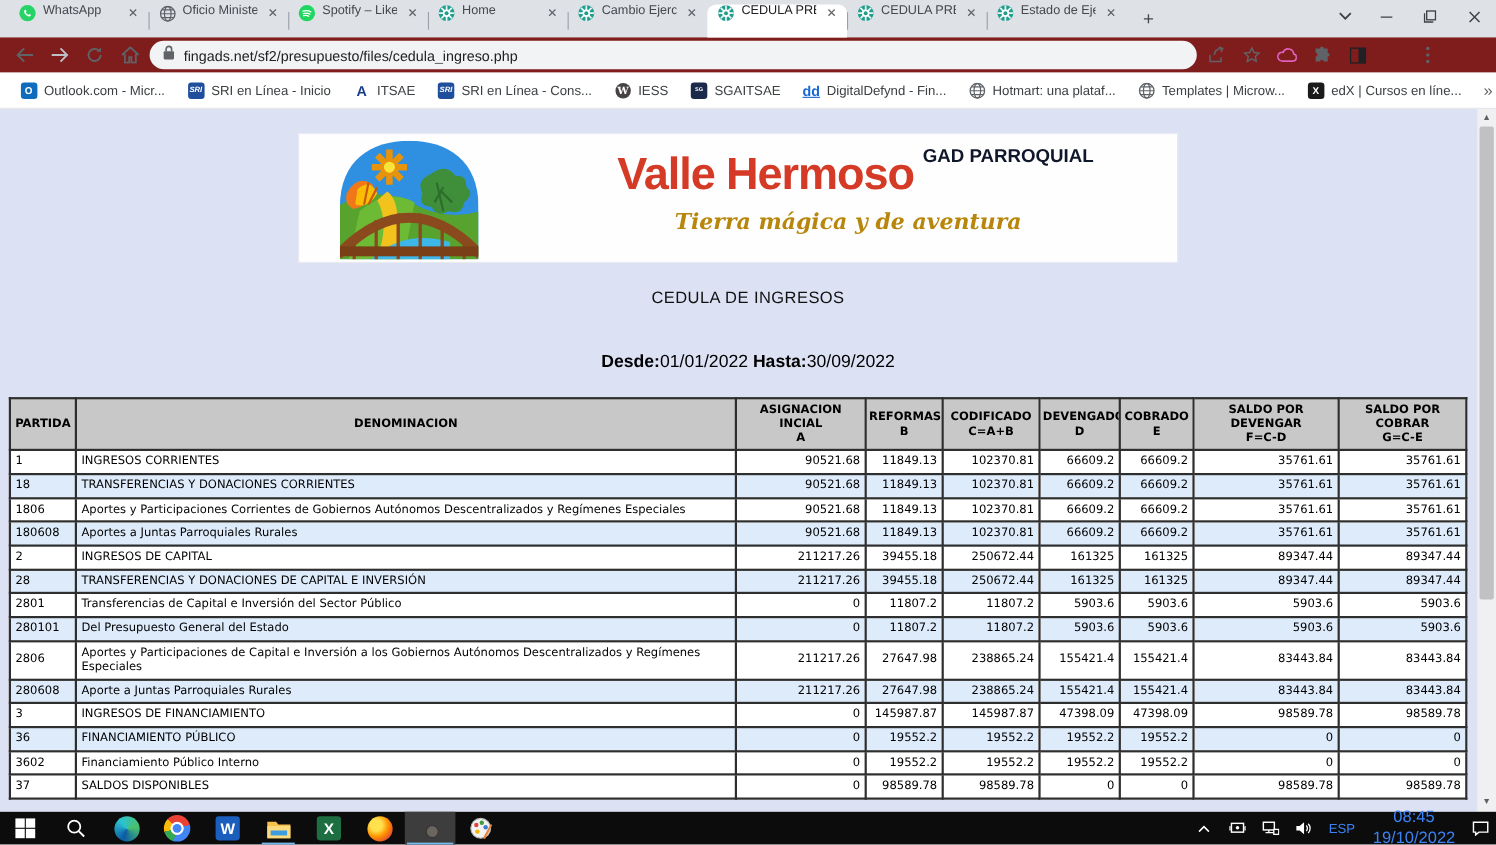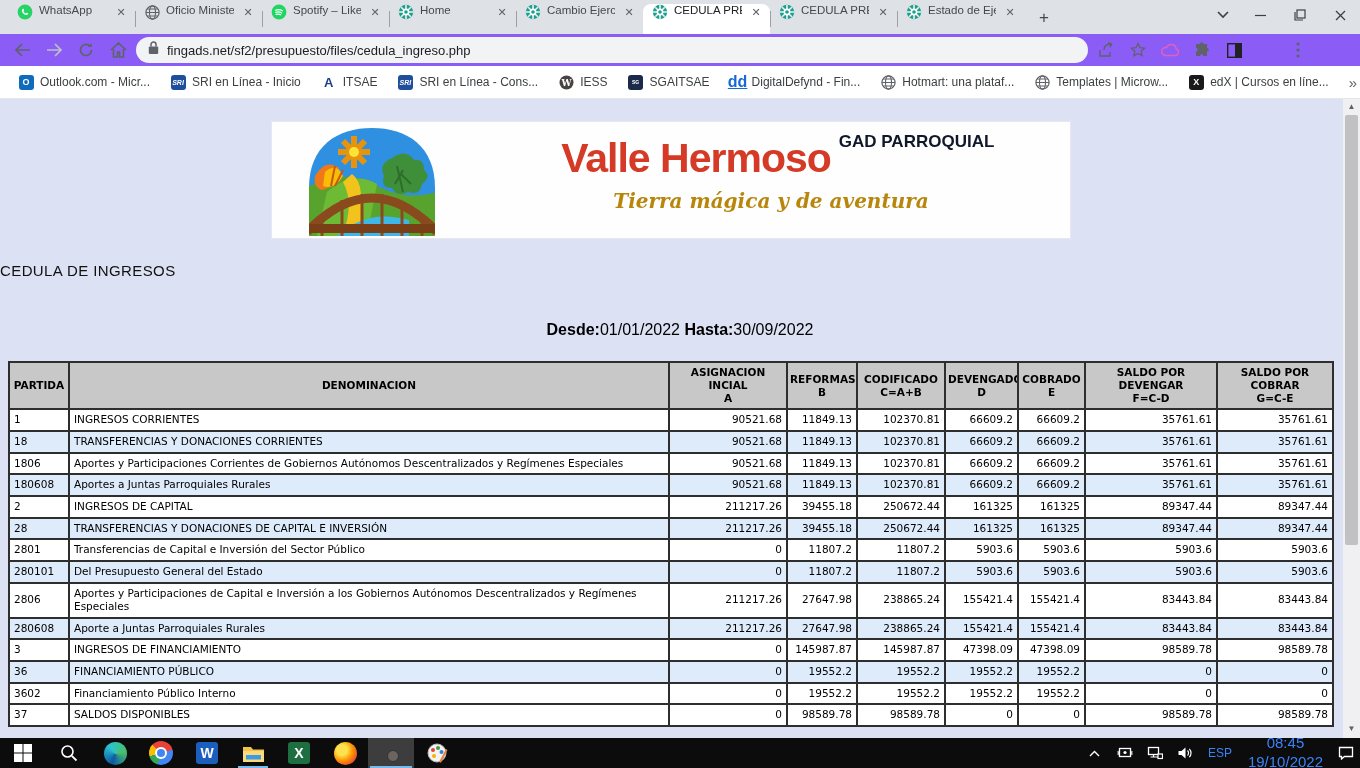--- a/index.html
+++ b/index.html
@@ -14,21 +14,21 @@
   .tab.active .sep, .tab:first-child .sep { display:none; }
   .tab .title { flex:1; white-space:nowrap; overflow:hidden; }
   .tab .close { font-size:11px; color:#5f6368; width:16px; height:16px; line-height:16px; text-align:center; border-radius:8px; flex:0 0 auto; }
   .favicon { width:16px; height:16px; flex:0 0 auto; display:inline-flex; align-items:center; justify-content:center; }
   #newtab { width:28px; height:28px; margin:0 0 2px 6px; font-size:17px; color:#45494d; display:flex; align-items:center; justify-content:center; border-radius:50%; }
   #winctl { margin-left:auto; display:flex; align-items:flex-start; height:34px; }
   #winctl .wbtn { width:40px; height:30px; display:flex; align-items:center; justify-content:center; color:#3c4043; font-size:12px; }
   #tabsearch { width:34px; height:30px; display:flex; align-items:center; justify-content:center; color:#3c4043; }
 
   
-  #toolbar { position:absolute; top:34px; left:0; width:1360px; height:32px; background:#8b5cf6; display:flex; align-items:center; padding:0 8px; gap:4px; }
+  #toolbar { position:absolute; top:34px; left:0; width:1360px; height:32px; background:#7f1d1d; display:flex; align-items:center; padding:0 8px; gap:4px; }
   .navbtn { width:28px; height:28px; display:flex; align-items:center; justify-content:center; font-size:16px; color:#5f6368; border-radius:50%; }
   #urlpill { flex:1; height:26px; max-width:952px; background:#f1f3f4; border-radius:13px; display:flex; align-items:center; padding:0 12px; gap:8px; }
   #urlpill .url { font-size:13px; color:#202124; white-space:nowrap; overflow:hidden; }
   .tb-ico { width:28px; height:28px; display:flex; align-items:center; justify-content:center; color:#5f6368; font-size:15px; }
   #avatar { width:24px; height:24px; border-radius:50%; background:radial-gradient(circle at 35% 35%, #cfc8c2 0 30%, #7d7junk 0), radial-gradient(circle at 50% 50%, #b9b2ad 0 45%, #6b6560 46% 100%); }
 
   
   #bookmarks { position:absolute; top:66px; left:0; width:1360px; height:33px; background:#fff; border-bottom:1px solid #e6e6e6; display:flex; align-items:center; padding:0 10px; gap:4px; }
   .bm { display:flex; align-items:center; gap:6px; height:24px; padding:0 8px; border-radius:12px; font-size:12px; color:#3c4043; white-space:nowrap; }
   .bmico { width:16px; height:16px; display:inline-flex; align-items:center; justify-content:center; flex:0 0 auto; font-weight:bold; }
@@ -37,21 +37,21 @@
 
   
   #page { position:absolute; top:99px; left:0; width:1360px; height:639px; background:#dde1f4; overflow:hidden; }
   #banner { position:absolute; left:271px; top:22px; width:800px; height:118px; background:#fefefe; border:1px solid #e8e8f2; display:flex; align-items:center; }
   #banner-logo { width:200px; height:116px; display:flex; align-items:center; justify-content:center; }
   #banner-text { position:relative; flex:1; height:100%; padding-top:16px; text-align:center; }
   #wordmark { display:inline-block; position:relative; font-weight:bold; font-size:41px; color:#d43a26; letter-spacing:-1px; line-height:1; font-family:"Liberation Sans", sans-serif; }
   #gadtag { position:absolute; right:-8px; top:-6px; font-size:17px; font-weight:bold; color:#0f172a; letter-spacing:0; white-space:nowrap; transform:translateX(100%);}
   #wordwrap { display:inline-block; position:relative; margin-right:150px; }
   #tagline { margin-top:10px; font-family:"DejaVu Serif", serif; font-style:italic; font-weight:bold; font-size:20px; color:#b8860b; }
-  #heading { position:absolute; top:163px; width:100%; text-align:left; font-size:15px; color:#111; letter-spacing:.4px; }
+  #heading { position:absolute; top:163px; width:100%; text-align:center; font-size:15px; color:#111; letter-spacing:.4px; }
   #dateline { position:absolute; top:222px; width:100%; text-align:center; font-size:16px; color:#000; }
   #dateline b { font-weight:bold; }
 
   
   #tblwrap { position:absolute; left:8px; top:262px; width:1326px; }
   table { border-collapse:collapse; table-layout:fixed; width:1324px; background:#fff; }
   th, td { border:2px solid #2e2e2e; font-family:"DejaVu Sans", sans-serif; overflow:hidden; }
   th { background:#c8c8c8; font-size:10.5px; font-weight:bold; text-align:center; padding:3px 2px; line-height:1.25; color:#000; }
   td { font-size:10.5px; padding:3px 4px; color:#000; line-height:1.3; }
   td.num { text-align:right; white-space:nowrap; }
@@ -326,21 +326,21 @@
           <span>IESS</span>
         </div>
         <div class="bm">
           <span class="bmico">
             <span class="bmbox" style="background:#1b2a4a;font-size:5px;">SG</span>
           </span>
           <span>SGAITSAE</span>
         </div>
         <div class="bm">
           <span class="bmico">
-            <span style="color:#1769d6;font-size:16px;font-weight:bold;text-decoration:underline;">dd</span>
+            <span style="color:#1769d6;font-size:13px;font-weight:bold;text-decoration:underline;">dd</span>
           </span>
           <span>DigitalDefynd - Fin...</span>
         </div>
         <div class="bm">
           <span class="bmico">
             <svg width="15" height="15" viewBox="0 0 15 15">
               <circle cx="7.5" cy="7.5" r="6.6" fill="none" stroke="#5f6368" stroke-width="1.2"></circle>
               <ellipse cx="7.5" cy="7.5" rx="3" ry="6.6" fill="none" stroke="#5f6368" stroke-width="1.1"></ellipse>
               <path d="M1 7.5h13M2 4h11M2 11h11" stroke="#5f6368" stroke-width="1.1"></path>
             </svg>

